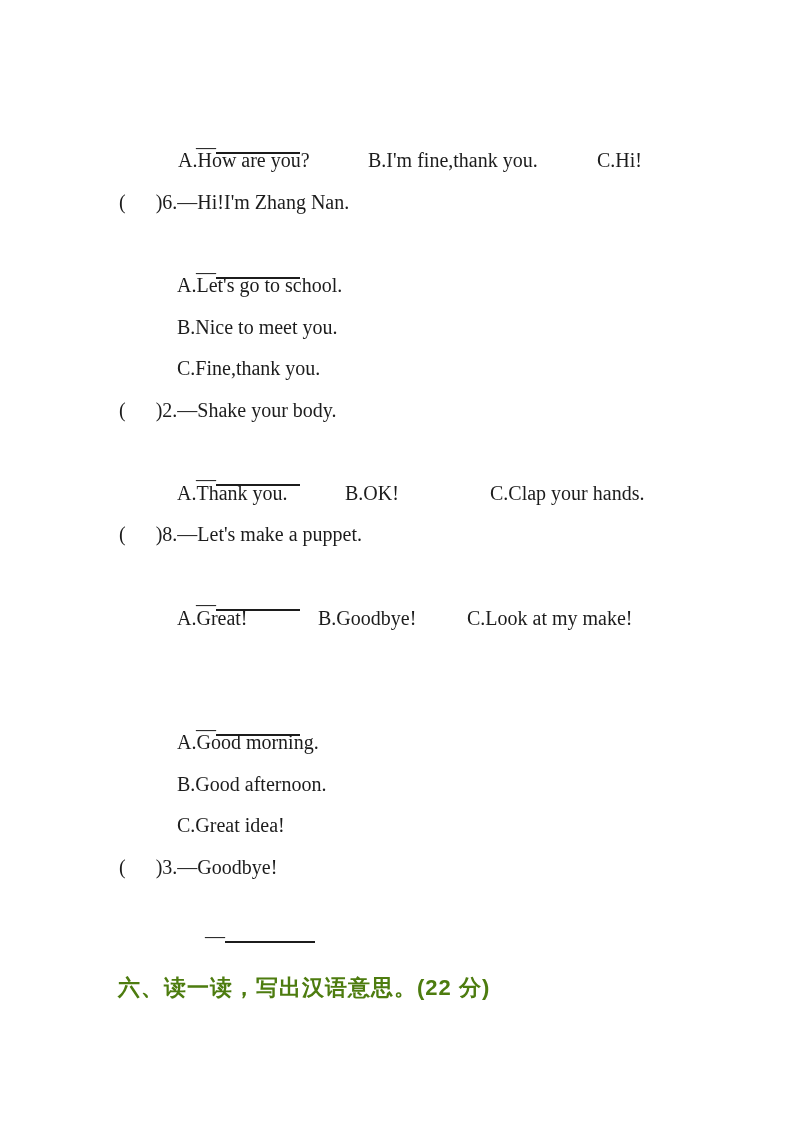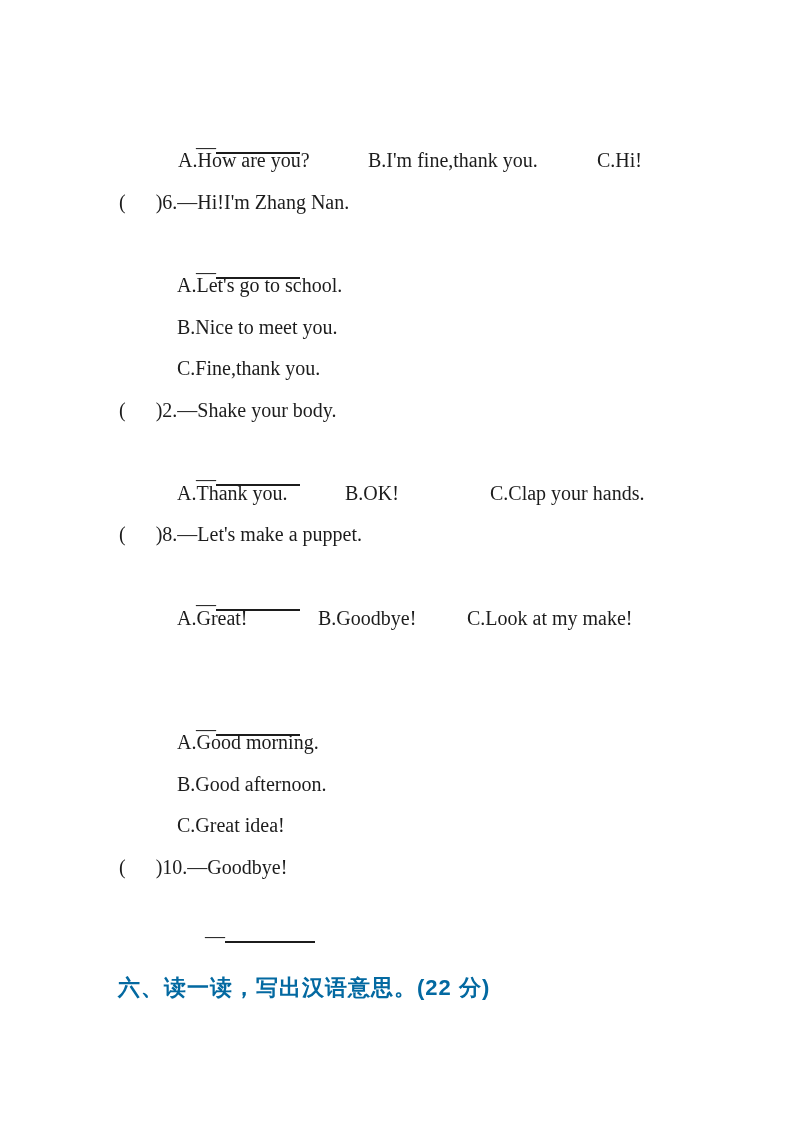--- a/index.html
+++ b/index.html
@@ -37,21 +37,21 @@
     display: inline-block;
     width: 84px;
     border-bottom: 2px solid #1c1c1c;
   }
   .heading-line {
     left: 118px;
     font-family: "Liberation Sans", "DejaVu Sans", sans-serif;
     font-weight: 700;
     font-size: 22px;
     letter-spacing: 1px;
-    color: #0369a1;
+    color: #4d7c0f;
   }
 </style>
 </head>
 <body>
 
 <div class="page">
 
   <div class="line blank-line" style="top:105px">
     <span class="dash">—</span><span class="uline"></span>
   </div>
@@ -98,21 +98,21 @@
 
 
   <div class="line blank-line" style="top:687px">
     <span class="dash">—</span><span class="uline"></span>
   </div>
 
   <div class="line opt-line" style="top:728px">A.Good morning.</div>
   <div class="line opt-line" style="top:770px">B.Good afternoon.</div>
   <div class="line opt-line" style="top:811px">C.Great idea!</div>
 
-  <div class="line q-line" style="top:853px">(      )10.—Goodbye!</div>
+  <div class="line q-line" style="top:853px">(      )3.—Goodbye!</div>
 
   <div class="line blank-line" style="top:894px; left:185px">
     <span class="dash">—</span><span class="uline" style="width:90px"></span>
   </div>
 
 
   <div class="line heading-line" style="top:974px">六、读一读，写出汉语意思。(22 分)</div>
 
 </div>
 

